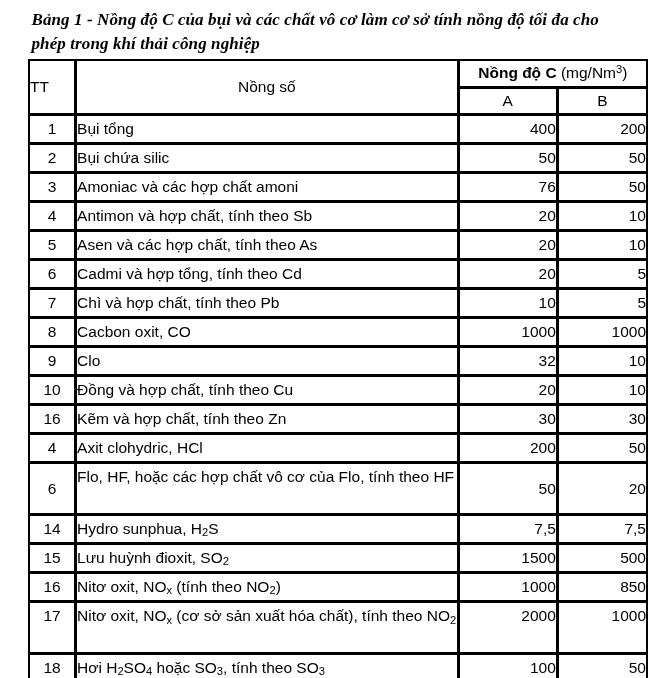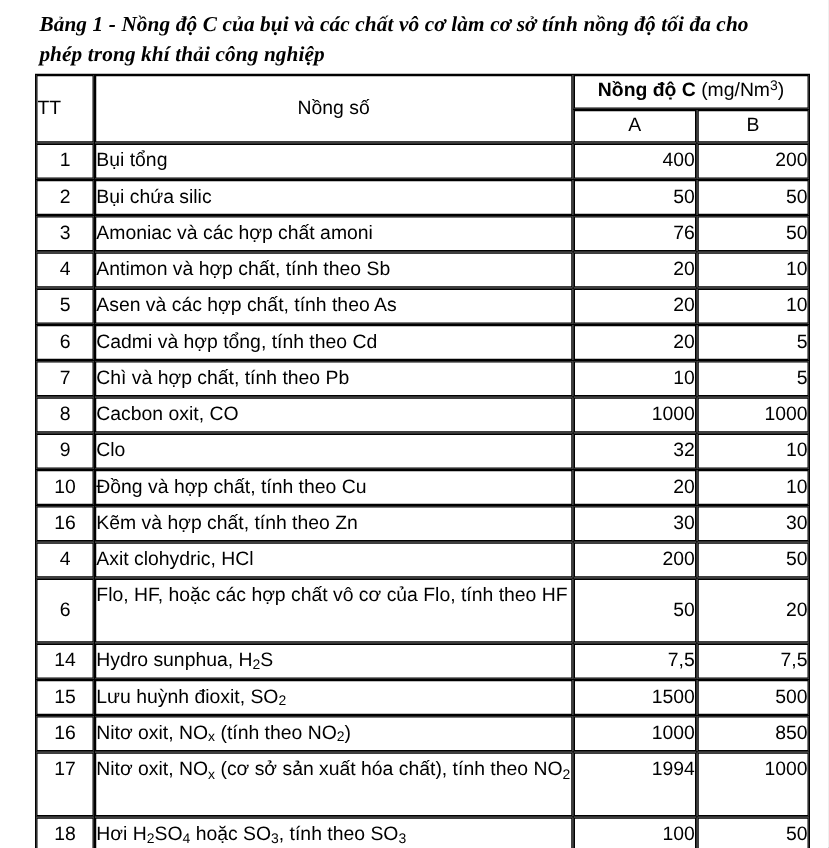--- a/index.html
+++ b/index.html
@@ -242,21 +242,21 @@
         </tr>
         <tr>
           <td class="cell-tt">16</td>
           <td class="cell-param">Nitơ oxit, NO<sub>x</sub> (tính theo NO<sub>2</sub>)</td>
           <td class="cell-val">1000</td>
           <td class="cell-val">850</td>
         </tr>
         <tr class="tall tall-top">
           <td class="cell-tt">17</td>
           <td class="cell-param">Nitơ oxit, NO<sub>x</sub> (cơ sở sản xuất hóa chất), tính theo NO<sub>2</sub></td>
-          <td class="cell-val">1994</td>
+          <td class="cell-val">2000</td>
           <td class="cell-val">1000</td>
         </tr>
         <tr>
           <td class="cell-tt">18</td>
           <td class="cell-param">Hơi H<sub>2</sub>SO<sub>4</sub> hoặc SO<sub>3</sub>, tính theo SO<sub>3</sub></td>
           <td class="cell-val">100</td>
           <td class="cell-val">50</td>
         </tr>
       </tbody>
   </table>

